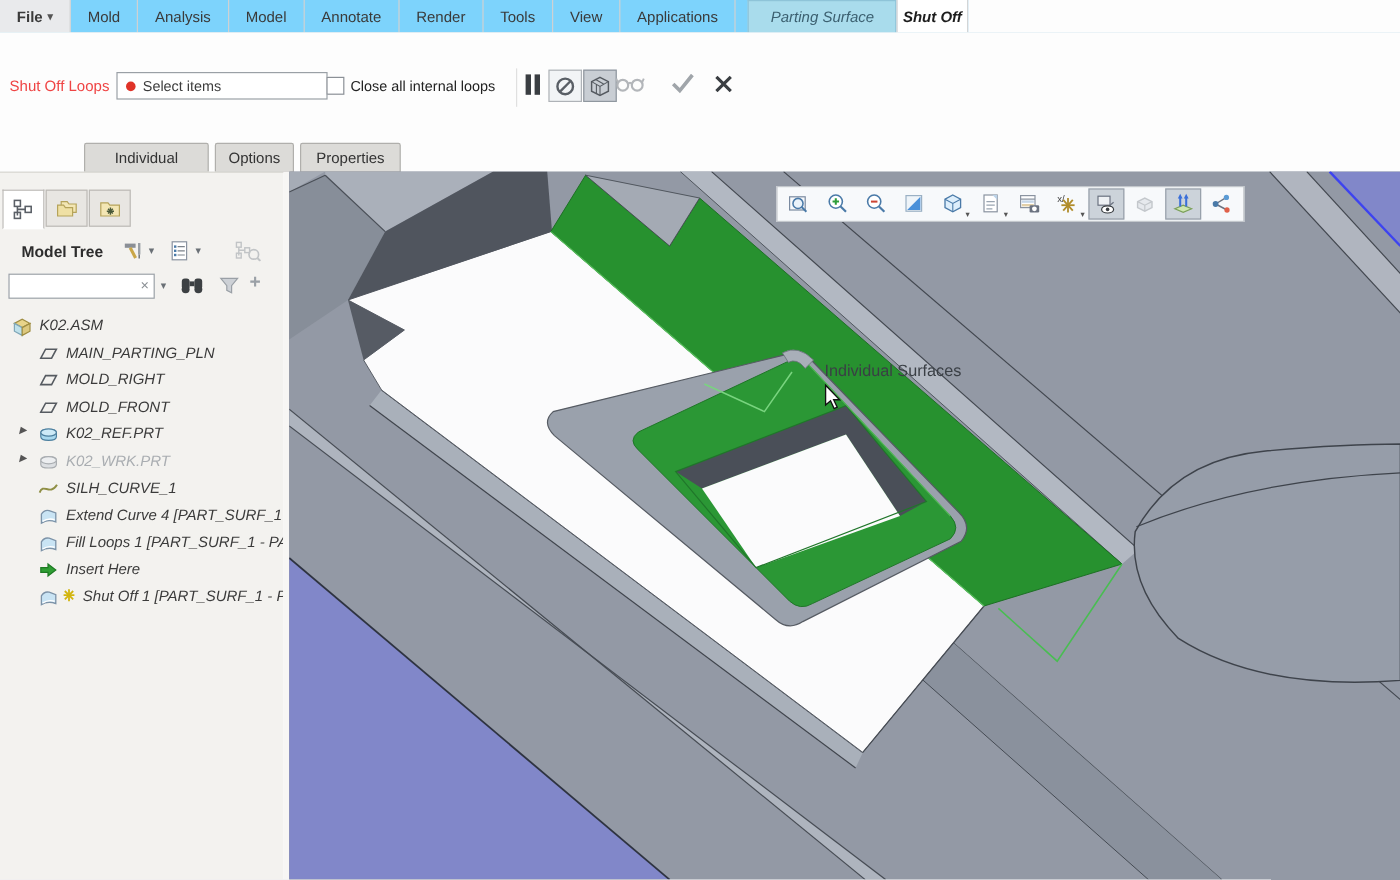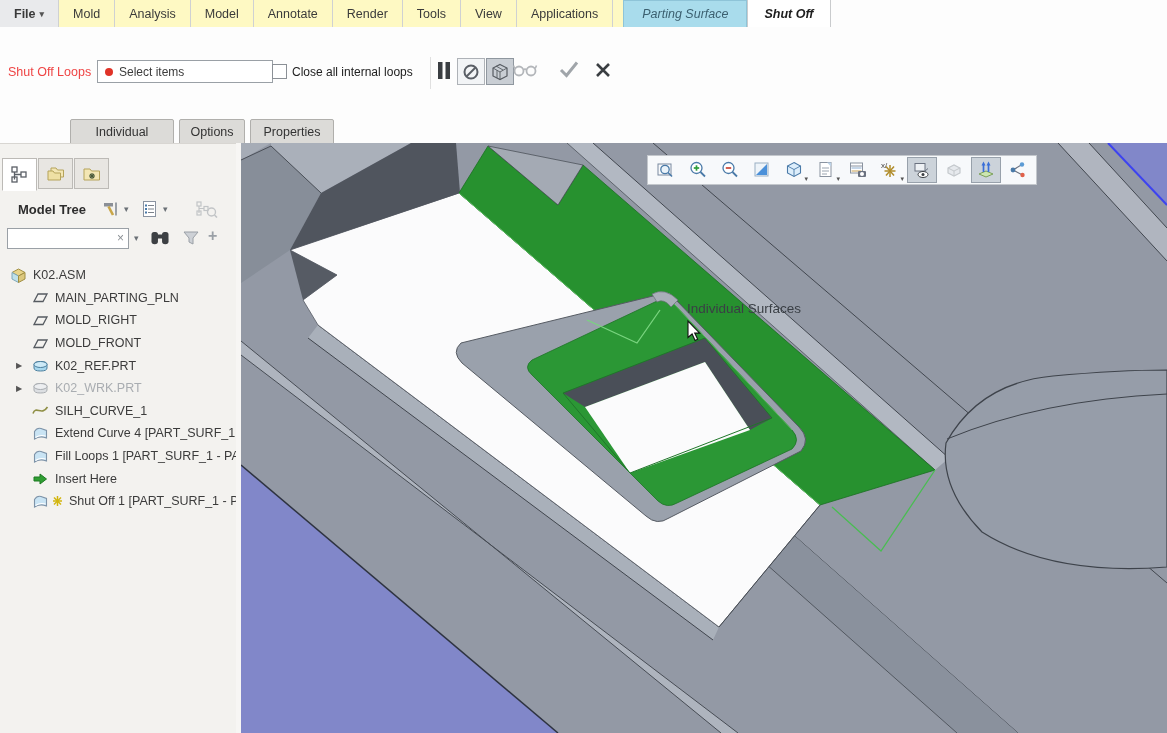--- a/index.html
+++ b/index.html
@@ -1,27 +1,27 @@
 <!DOCTYPE html>
 <html><head>
 <meta charset="utf-8">
 <style>
   html,body{margin:0;padding:0;width:1167px;height:733px;overflow:hidden;
     font-family:"Liberation Sans",sans-serif;background:#fff;}
   #app{position:relative;width:1167px;height:733px;}
   
   .ribbon{position:absolute;left:0;top:0;width:1167px;height:27px;display:flex;
-    background:#fef9c3;border-bottom:1px solid #d2d4d6;font-size:12.5px;color:#3a3a3a;}
+    background:#7dd3fc;border-bottom:1px solid #d2d4d6;font-size:12.5px;color:#3a3a3a;}
   .rtab{display:flex;align-items:center;padding:0 14px;border-right:1px solid #cfd1d3;cursor:default;}
   .rtab.file{font-weight:bold;background:#e9eaec;}
   .rtab .caret{font-size:9px;margin-left:4px;color:#555;}
   .rtab.ctx-ps{margin-left:10px;background:#a9dcec;font-style:italic;color:#3c6070;
     border:1px solid #8ec4d8;border-bottom:none;padding:0 18px;}
   .rtab.ctx-so{background:#ffffff;font-style:italic;font-weight:bold;color:#1d1d1d;
-    border-left:1px solid #c9cbcd;border-right:1px solid #c9cbcd;padding:0 16px;}
+    border-left:1px solid #c9cbcd;border-right:1px solid #c9cbcd;padding:0 4px;}
   .rfill{flex:1;background:#fdfdfd;}
   
   .dash{position:absolute;left:0;top:27px;width:1167px;height:91px;background:#fdfdfd;}
   .dash-label{position:absolute;left:8px;top:38px;font-size:12.5px;color:#ef4444;}
   .collector{position:absolute;left:97px;top:33px;width:167px;height:21px;background:#fff;
     border:1px solid #9aa0a6;display:flex;align-items:center;padding-left:7px;font-size:12px;color:#3c3c3c;}
   .collector .dot{width:8px;height:8px;border-radius:50%;background:#e03328;margin-right:6px;flex:none;}
   .chk{position:absolute;left:272px;top:37px;width:13px;height:13px;background:#fff;border:1px solid #8b9096;}
   .chk-label{position:absolute;left:292px;top:38px;font-size:12px;color:#222;}
   .vsep{position:absolute;left:430px;top:30px;width:1px;height:32px;background:#e0e0e0;}
@@ -41,21 +41,21 @@
     display:flex;align-items:center;justify-content:center;}
   .ptab.active{background:#fff;height:31px;border-bottom:1px solid #fff;}
   .phead{position:absolute;left:0;top:56px;width:236px;height:20px;}
   .ptitle{position:absolute;left:18px;top:2px;font-size:13px;font-weight:bold;color:#2d2d2d;}
   .hicon{position:absolute;top:0px;}
   .caret2{font-size:9px;color:#6a7076;}
   .srow{position:absolute;left:0;top:84px;width:236px;height:22px;}
   .sinput{position:absolute;left:7px;top:0;width:120px;height:19px;background:#fff;border:1px solid #9aa0a6;}
   .sclear{position:absolute;right:4px;top:2px;font-size:12px;color:#8a8f94;line-height:14px;}
   .tree{position:absolute;left:0;top:120px;width:236px;}
-  .trow{height:22.6px;display:flex;align-items:center;font-size:12.5px;color:#3b3b3b;white-space:nowrap;overflow:hidden;}
+  .trow{height:22.6px;display:flex;align-items:flex-start;font-size:12.5px;color:#3b3b3b;white-space:nowrap;overflow:hidden;font-style:italic;}
   .trow .lbl{margin-left:6px;}
   .trow.dim .lbl{color:#a9adb1;}
   .ind0{margin-left:10px;} .ind1{margin-left:32px;}
   .expander{position:absolute;left:16px;font-size:8px;color:#555;}
   .ticon{flex:none;display:inline-flex;}
   
   .splitter{position:absolute;left:236px;top:143px;width:5px;height:590px;background:#f7f6f4;
     border-right:1px solid #c9c9c9;}
   .viewport{position:absolute;left:241px;top:143px;width:926px;height:590px;background:#9399a5;}
   .scene{position:absolute;left:0;top:0;}

